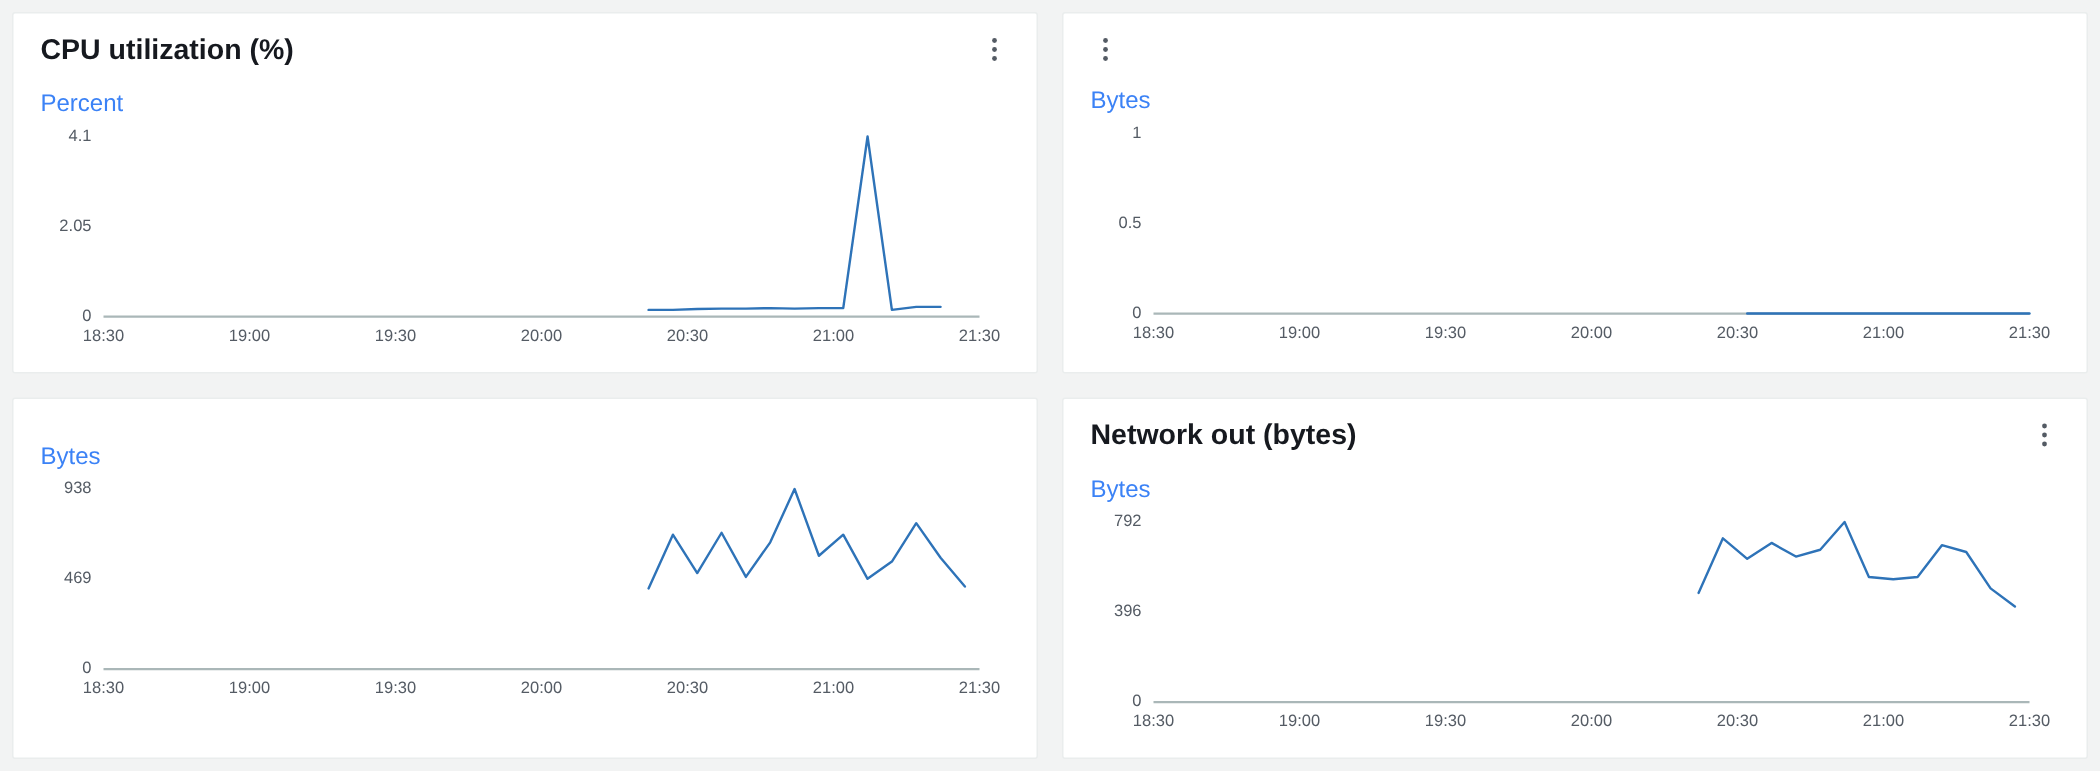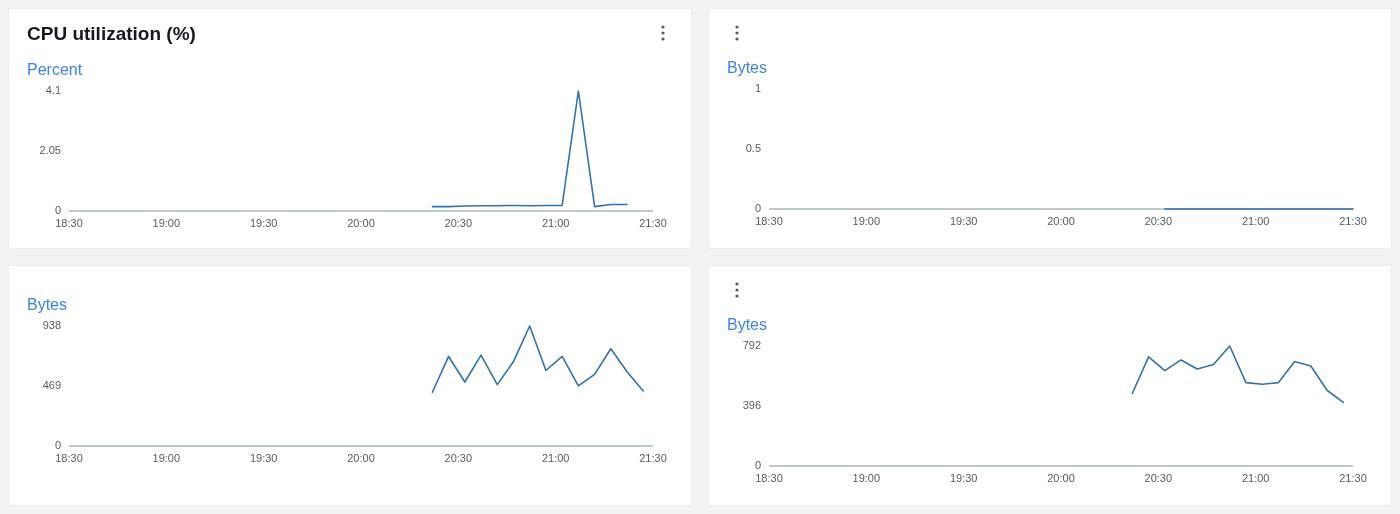--- a/index.html
+++ b/index.html
@@ -159,20 +159,21 @@
           <text class="xtick-text" x="431.3333333333333" y="144">20:30</text>
           <text class="xtick-text" x="528.6666666666667" y="144">21:00</text>
           <text class="xtick-text" x="626" y="144">21:30</text>
           <polyline class="data-line" points="405.3777777777778,74.26865671641791 421.6,38.44776119402985 437.82222222222225,64.03411513859275 454.0444444444445,37.168443496801714 470.26666666666665,66.59275053304904 486.4888888888889,43.56503198294243 502.7111111111111,8 518.9333333333334,52.52025586353945 535.1555555555556,38.44776119402985 551.3777777777777,67.8720682302772 567.6,56.35820895522389 583.8222222222222,30.771855010660985 600.0444444444445,53.799573560767584 616.2666666666667,72.98933901918977"></polyline>
         </svg>
       </div>
   </div>
 
   <div class="panel">
     <div class="panel-header">
+      <div class="panel-title">Network out (bytes)</div>
       <div class="kebab">
         <svg width="4" height="16" viewBox="0 0 4 16">
             <circle cx="2" cy="2" r="1.6" fill="currentColor"></circle>
             <circle cx="2" cy="8" r="1.6" fill="currentColor"></circle>
             <circle cx="2" cy="14" r="1.6" fill="currentColor"></circle>
           </svg>
       </div>
     </div>
     <div class="ylabel">Bytes</div>
     <div class="plot-wrap">

